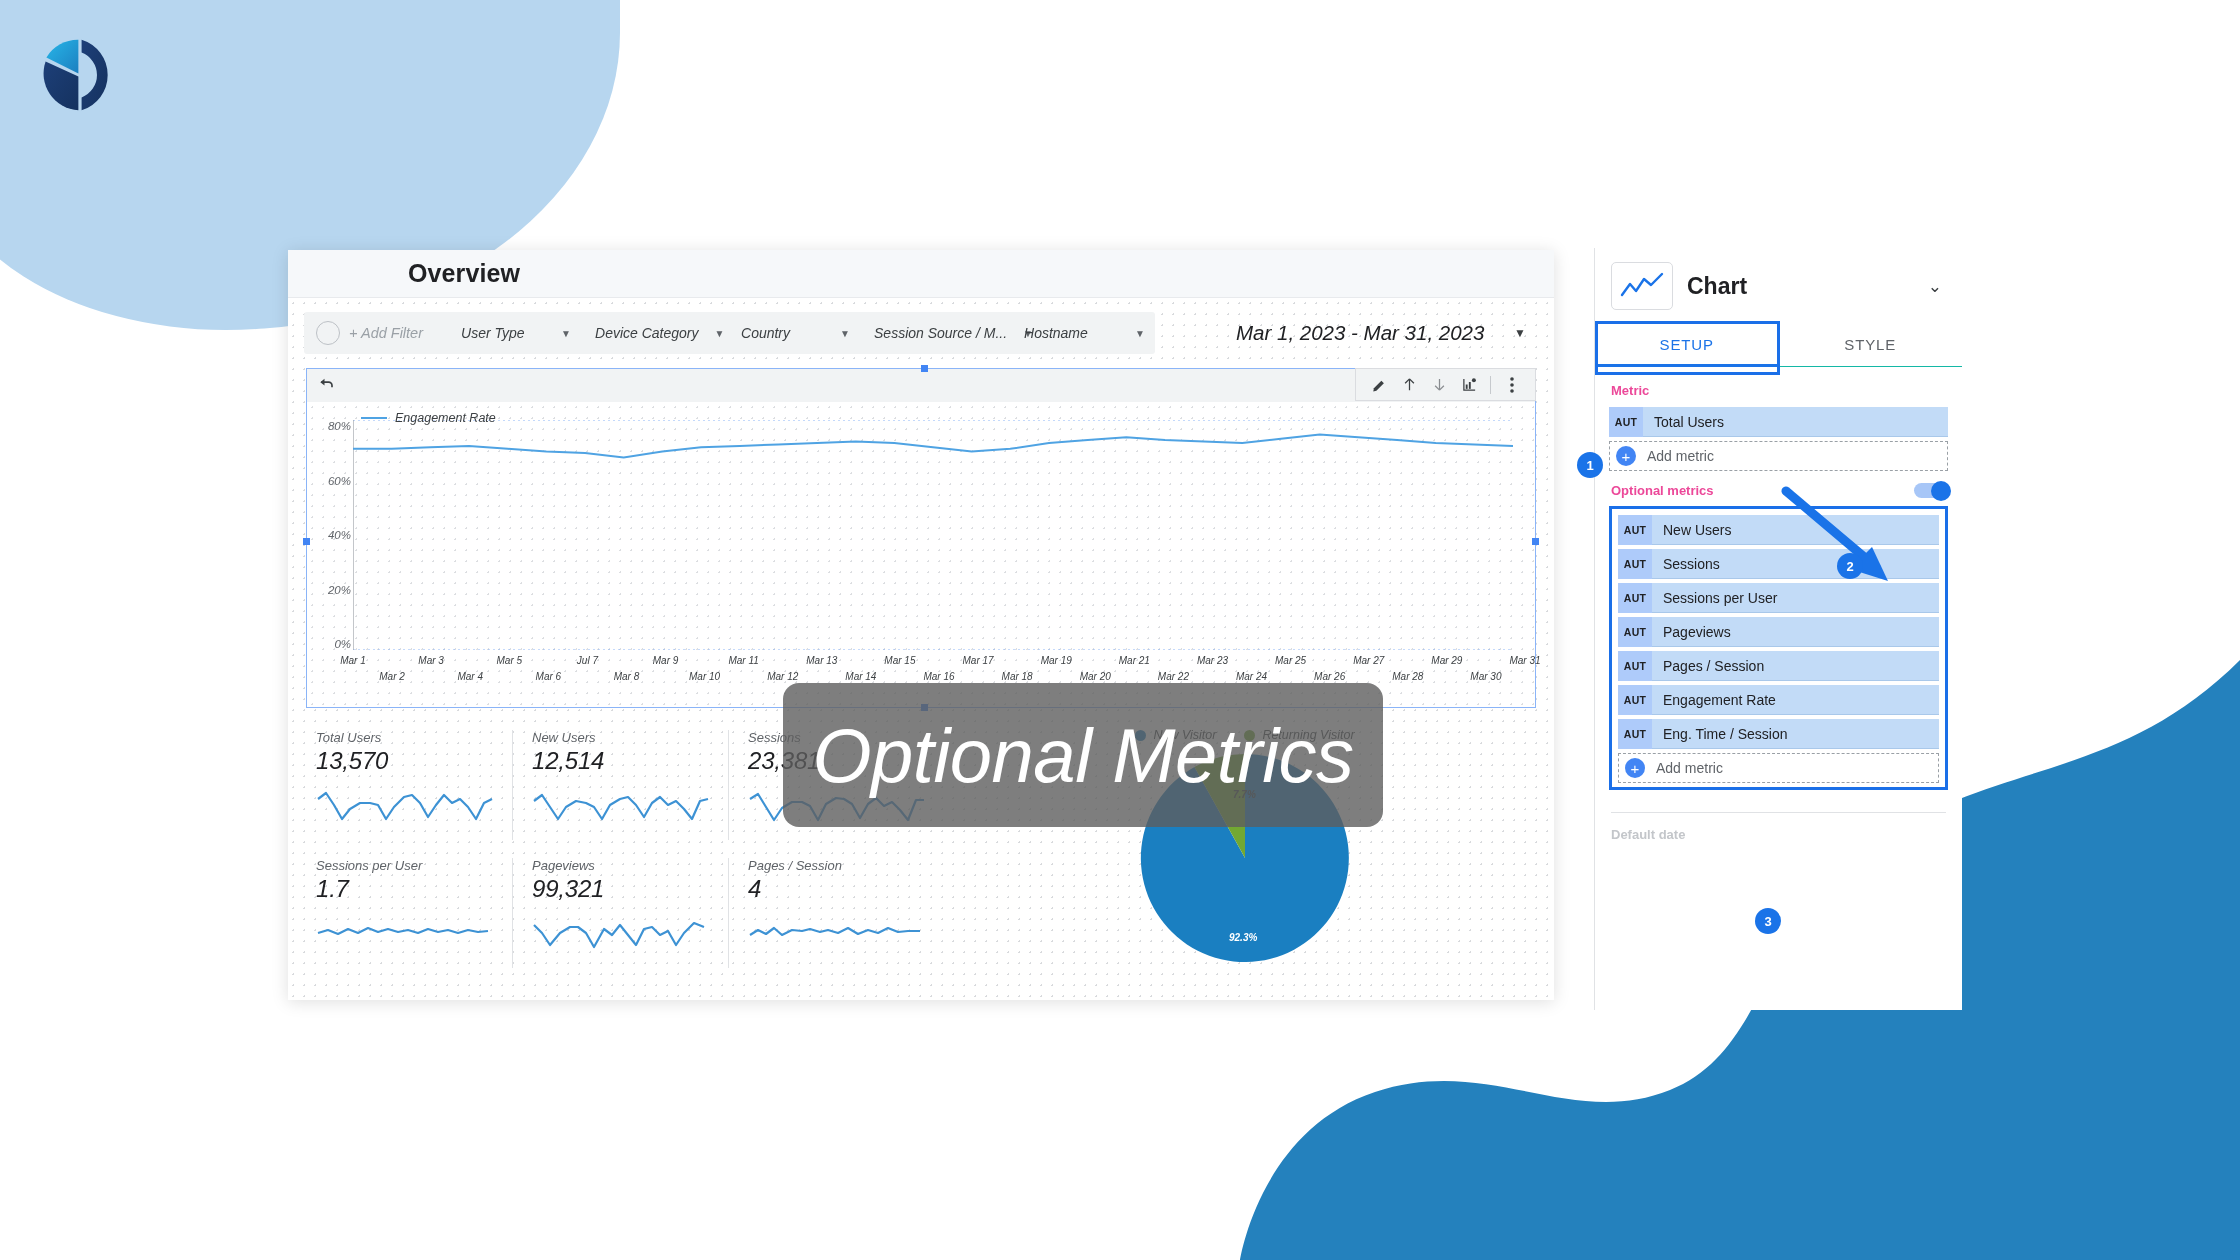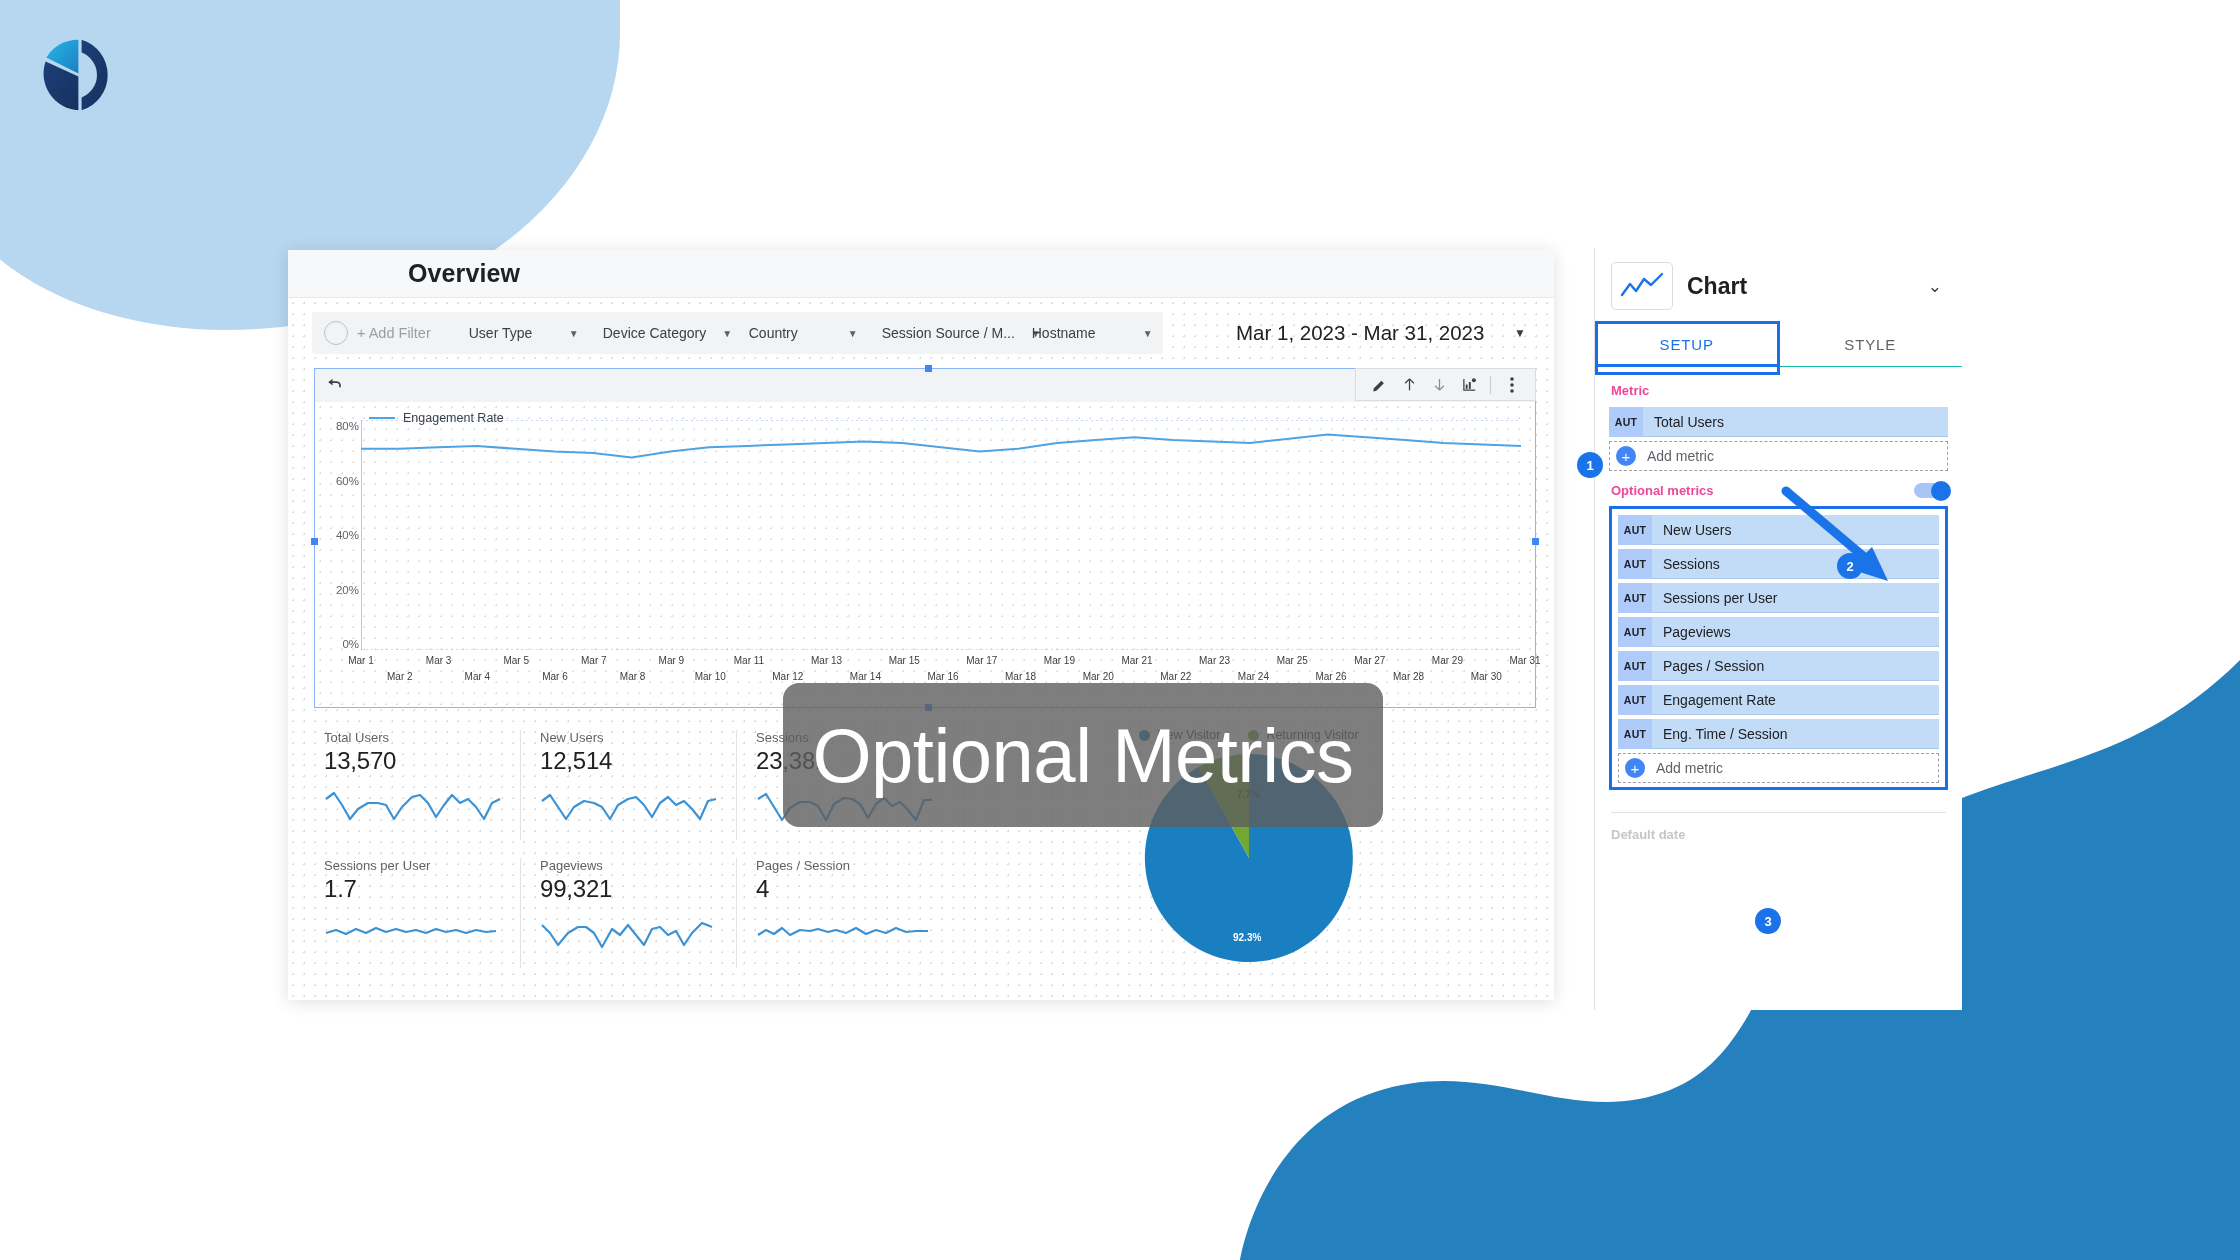--- a/index.html
+++ b/index.html
@@ -49,21 +49,22 @@
     font-size: 25px; font-weight: 700; color: #202124;
     letter-spacing: .1px;
   }
 
   .dotted-canvas {
     position: relative;
     height: 702px;
     background-color: #ffffff;
     background-image: radial-gradient(#d8dadd 1px, transparent 1px);
     background-size: 11px 11px;
-    padding: 12px 16px 0 24px;
+    padding: 12px 16px 0 16px;
+    font-style: italic;
   }
 
   
   .filter-bar {
     display: flex; align-items: center;
     gap: 0; height: 46px;
     margin: 0 0 12px 0;
   }
   .filter-chip-group {
     display: flex; align-items: center;
@@ -442,21 +443,21 @@
             <line x1="0" x2="0" y1="0" y2="230" stroke="#9aa0a6" stroke-width="1.2"></line>
             <path d="M0.0,28.8 L38.7,28.8 L77.3,27.3 L116.0,25.9 L154.7,28.8 L193.3,31.6 L232.0,33.1 L270.7,37.4 L309.3,31.6 L348.0,27.3 L386.7,25.9 L425.3,24.4 L464.0,23.0 L502.7,21.6 L541.3,23.0 L580.0,27.3 L618.7,31.6 L657.3,28.8 L696.0,23.0 L734.7,20.1 L773.3,17.3 L812.0,20.1 L850.7,21.6 L889.3,23.0 L928.0,18.7 L966.7,14.4 L1005.3,17.3 L1044.0,20.1 L1082.7,23.0 L1121.3,24.4 L1160.0,25.9 " fill="none" stroke="#4fa3e3" stroke-width="2" vector-effect="non-scaling-stroke"></path>
           </svg>
         <div class="x-labels" id="x-labels">
             <span class="x-lab row1" style="left: 0%;">Mar 1</span>
             <span class="x-lab row2" style="left: 3.33333%;">Mar 2</span>
             <span class="x-lab row1" style="left: 6.66667%;">Mar 3</span>
             <span class="x-lab row2" style="left: 10%;">Mar 4</span>
             <span class="x-lab row1" style="left: 13.3333%;">Mar 5</span>
             <span class="x-lab row2" style="left: 16.6667%;">Mar 6</span>
-            <span class="x-lab row1" style="left: 20%;">Mar 7</span>
+            <span class="x-lab row1" style="left: 20%;">Jul 7</span>
             <span class="x-lab row2" style="left: 23.3333%;">Mar 8</span>
             <span class="x-lab row1" style="left: 26.6667%;">Mar 9</span>
             <span class="x-lab row2" style="left: 30%;">Mar 10</span>
             <span class="x-lab row1" style="left: 33.3333%;">Mar 11</span>
             <span class="x-lab row2" style="left: 36.6667%;">Mar 12</span>
             <span class="x-lab row1" style="left: 40%;">Mar 13</span>
             <span class="x-lab row2" style="left: 43.3333%;">Mar 14</span>
             <span class="x-lab row1" style="left: 46.6667%;">Mar 15</span>
             <span class="x-lab row2" style="left: 50%;">Mar 16</span>
             <span class="x-lab row1" style="left: 53.3333%;">Mar 17</span>

